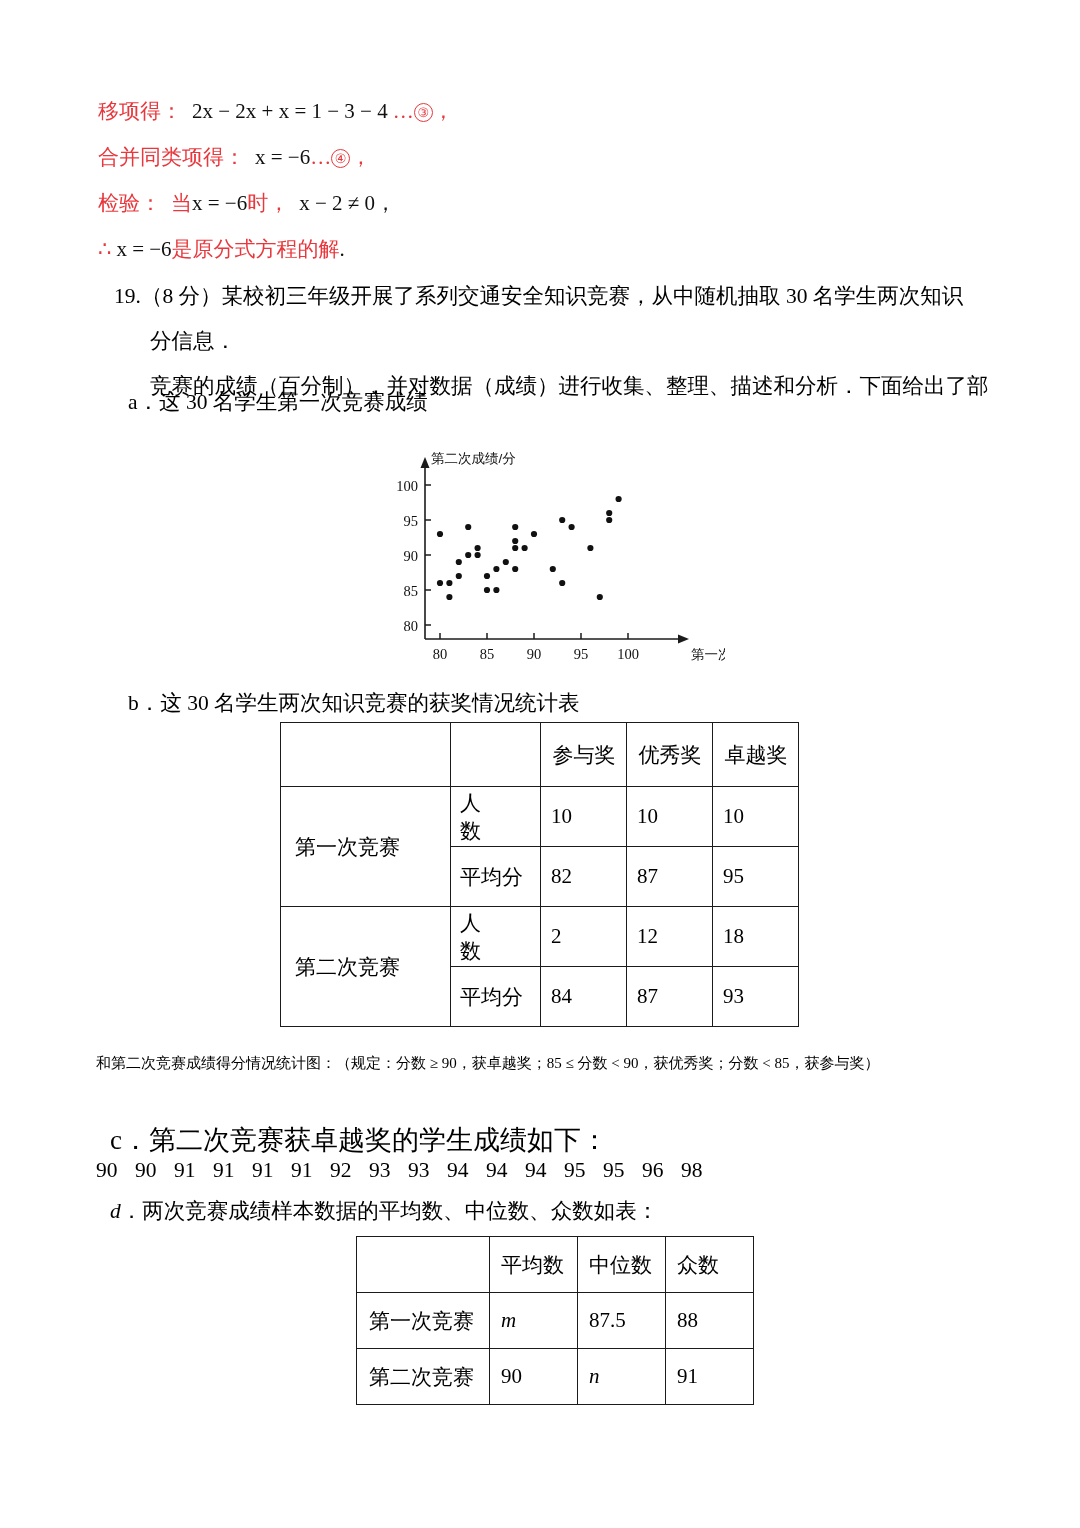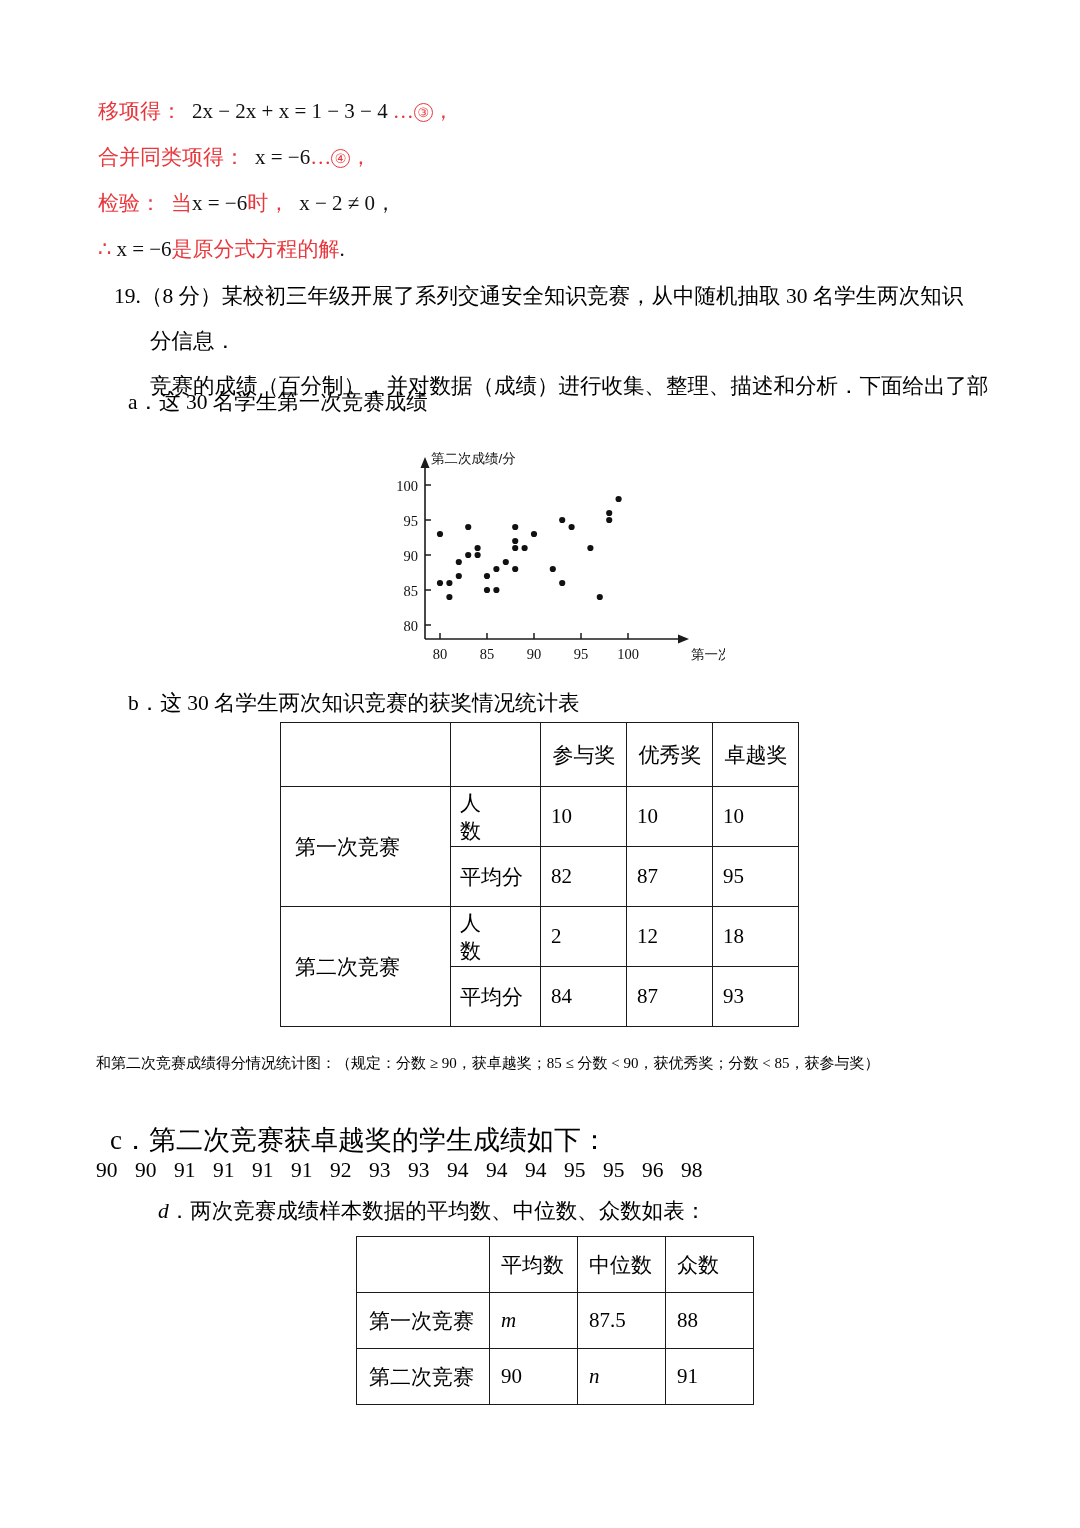--- a/index.html
+++ b/index.html
@@ -33,21 +33,21 @@
   .qnum .ind { display:block; text-indent:36px;margin-left:18px; }
   .qnum .first { text-indent:0; }
 
   .lbl-a { position:absolute; left:128px; top:387px; font-size:21.5px; }
   .lbl-b { position:absolute; left:128px; top:688px; font-size:21.5px; }
 
   .para-and { position:absolute; left:96px; top:1030px; width:900px; font-size:15px; line-height:66px; }
   .lbl-c { position:absolute; left:110px; top:1122px; font-size:27px; }
   .datarow { position:absolute; left:96px; top:1158px; font-size:21.5px; letter-spacing:0px; }
   .datarow span { display:inline-block; width:39px; }
-  .lbl-d { position:absolute; left:110px; top:1196px; font-size:21.5px;margin-left:48px; }
+  .lbl-d { position:absolute; left:110px; top:1196px; font-size:21.5px; }
   .lbl-d .it { font-style:italic; }
 
   
   .chart-wrap { position:absolute; left:385px; top:443px; width:340px; height:232px; }
   .chart-svg { display:block; }
 
   
   table.t { border-collapse: collapse; font-size:21px; font-family:"Liberation Serif", serif; }
   table.t td { border:1.6px solid #1b1b1b; padding:0 9px; vertical-align:middle; }
 

